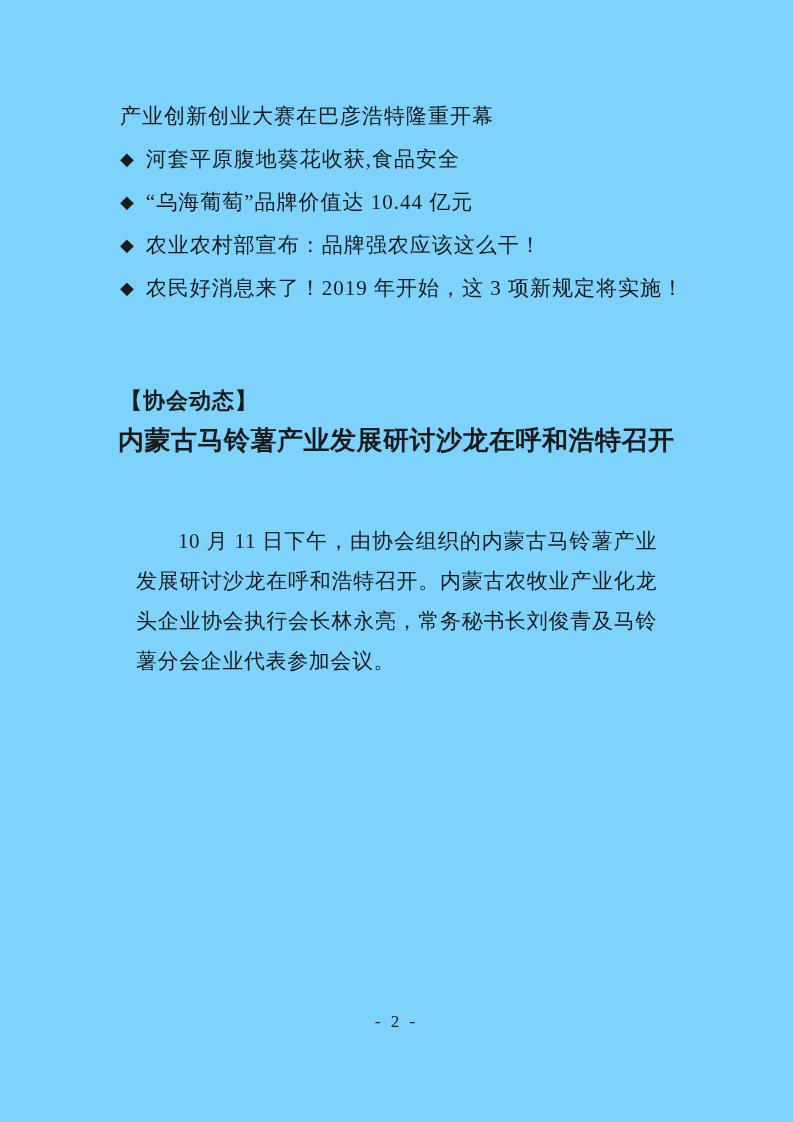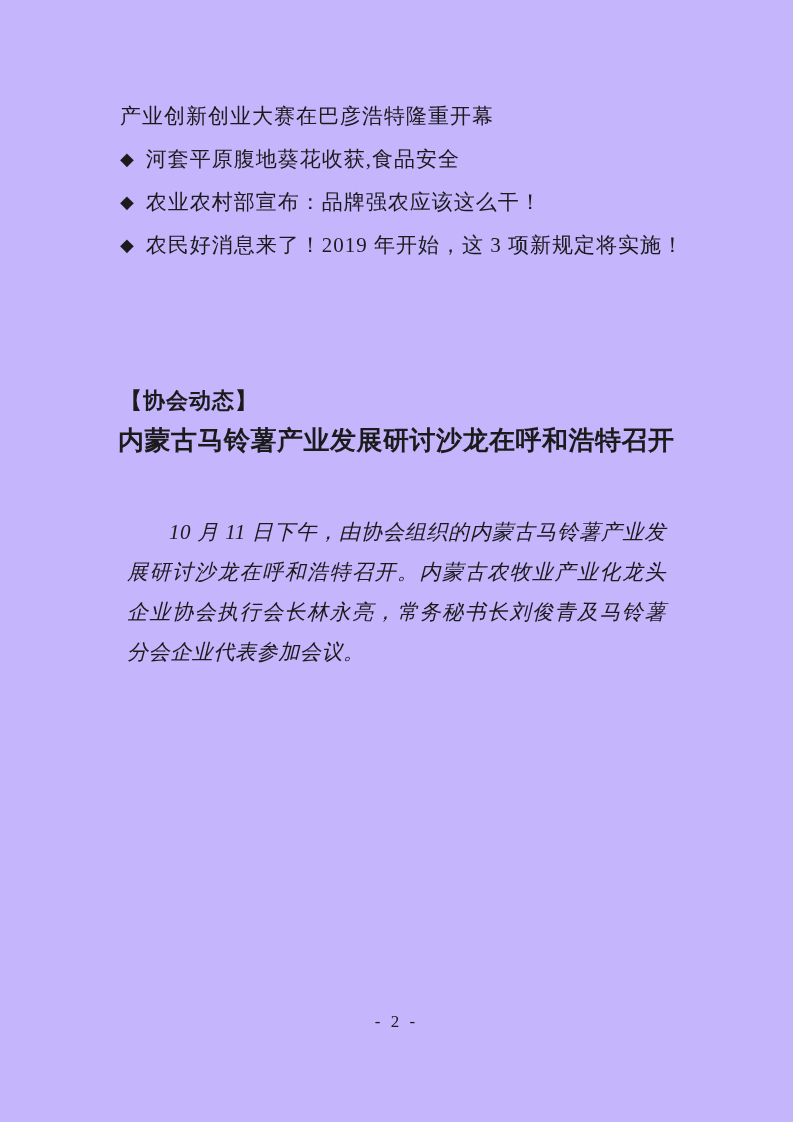--- a/index.html
+++ b/index.html
@@ -5,21 +5,21 @@
   html, body {
     margin: 0;
     padding: 0;
     background: #ffffff;
   }
   .page {
     position: relative;
     width: 793px;
     height: 1122px;
     margin: 0 auto;
-    background: #c4b5fd;
+    background: #7dd3fc;
     color: #1b1b1b;
     font-family: "Liberation Serif", "DejaVu Serif", serif;
     overflow: hidden;
   }
   
   .headlines {
     position: absolute;
     top: 95px;
     left: 120px;
     width: 556px;
@@ -68,23 +68,22 @@
     top: 505px;
     left: 120px;
     width: 553px;
     font-size: 21px;
     line-height: 40px;
     letter-spacing: 0.6px;
     text-align: justify;
     text-justify: inter-character;
   }
   .article-body p {
-    margin: 7px;
+    margin: 16px;
     text-indent: 2em;
-    font-style: italic;
   }
   
   .page-number {
     position: absolute;
     top: 1012px;
     left: 0;
     width: 100%;
     text-align: center;
     font-size: 17px;
     letter-spacing: 3px;
@@ -95,20 +94,23 @@
 
 <div class="page">
 
   <div class="headlines">
     <div class="hl-line">产业创新创业大赛在巴彦浩特隆重开幕</div>
 
     <div class="hl-line">
       <span class="bullet">◆</span><span>河套平原腹地葵花收获,食品安全</span>
     </div>
     <div class="hl-line">
+      <span class="bullet">◆</span><span>“乌海葡萄”品牌价值达 10.44 亿元</span>
+    </div>
+    <div class="hl-line">
       <span class="bullet">◆</span><span>农业农村部宣布：品牌强农应该这么干！</span>
     </div>
     <div class="hl-line">
       <span class="bullet">◆</span><span>农民好消息来了！2019 年开始，这 3 项新规定将实施！</span>
     </div>
   </div>
 
   <div class="section-label">【协会动态】</div>
 
   <div class="article-title">内蒙古马铃薯产业发展研讨沙龙在呼和浩特召开</div>

